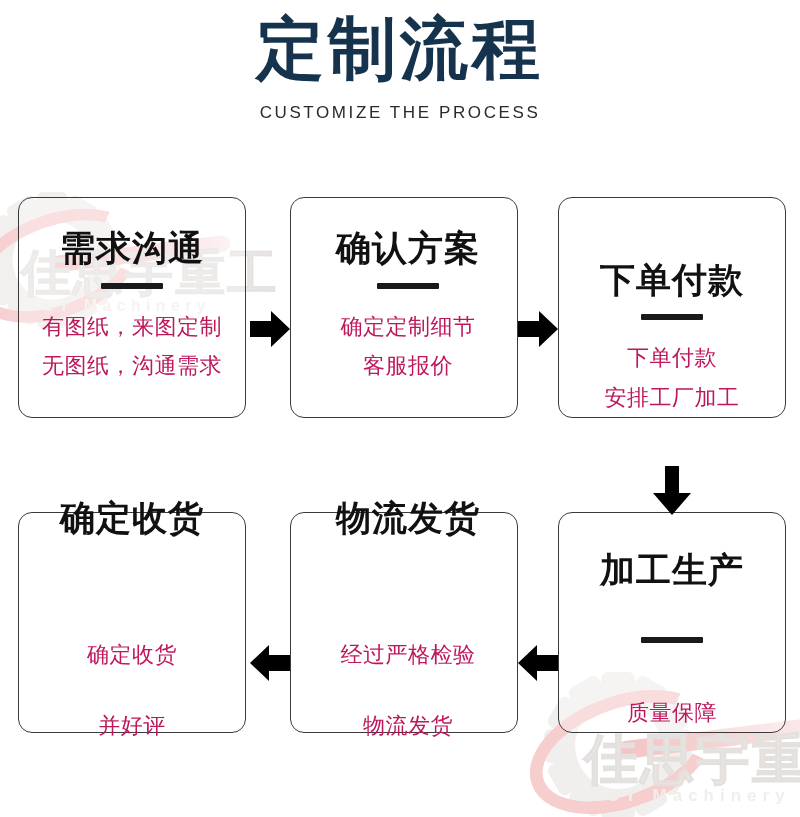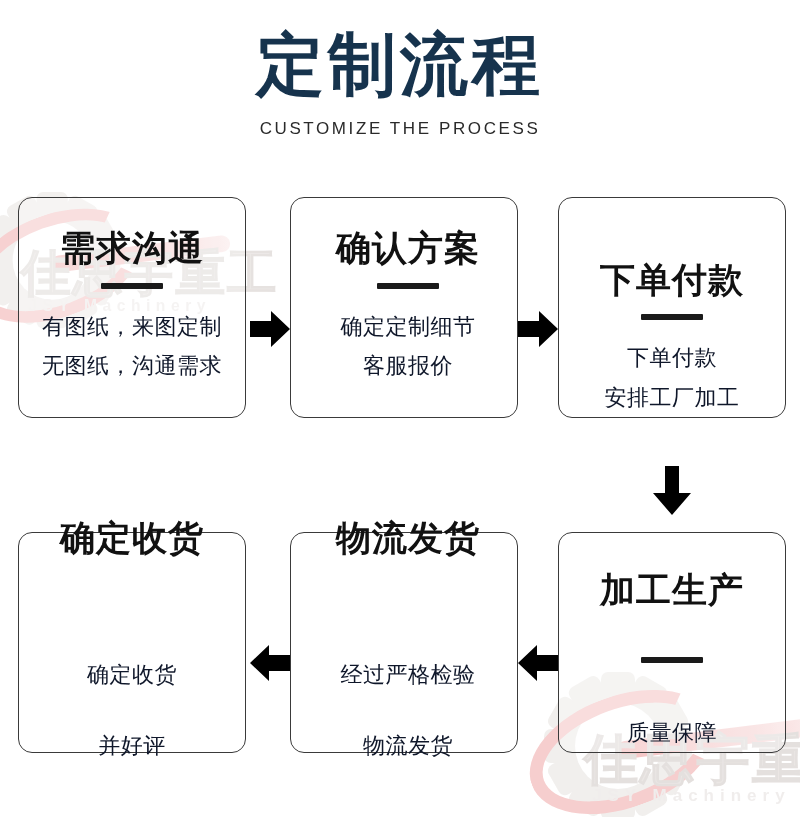--- a/index.html
+++ b/index.html
@@ -115,21 +115,20 @@
     white-space: nowrap;
     z-index: 4;
   }
 
   
   .header {
     position: relative;
     z-index: 5;
     text-align: center;
     padding-top: 14px;
-    margin-top: 16px;
   }
   .header-title {
     font-family: "DejaVu Sans", "Liberation Sans", sans-serif;
     font-size: 68px;
     font-weight: 700;
     line-height: 1.02;
     letter-spacing: 4px;
     color: #16334d;
   }
   .header-subtitle {
@@ -166,30 +165,30 @@
   .card-divider {
     width: 62px;
     height: 6px;
     background: #1a1a1a;
     margin: 15px 0 18px 0;
     border-radius: 1px;
   }
   .card-line {
     font-size: 22px;
     font-weight: 400;
-    color: #0f172a;
+    color: #be185d;
     line-height: 1.25;
     letter-spacing: 0.5px;
     margin: 6px 0;
     white-space: nowrap;
   }
 
   
   .r1 { top: 197px; }
-  .r2 { top: 532px; gap: 32px; }
+  .r2 { top: 512px; gap: 32px; }
   .c1 { left: 18px; }
   .c2 { left: 290px; padding-left: 8px; }
   .c3 { left: 558px; justify-content: flex-end; }
 
   
   .arrow {
     position: absolute;
     z-index: 5;
   }
   .arrow svg { display: block; }

